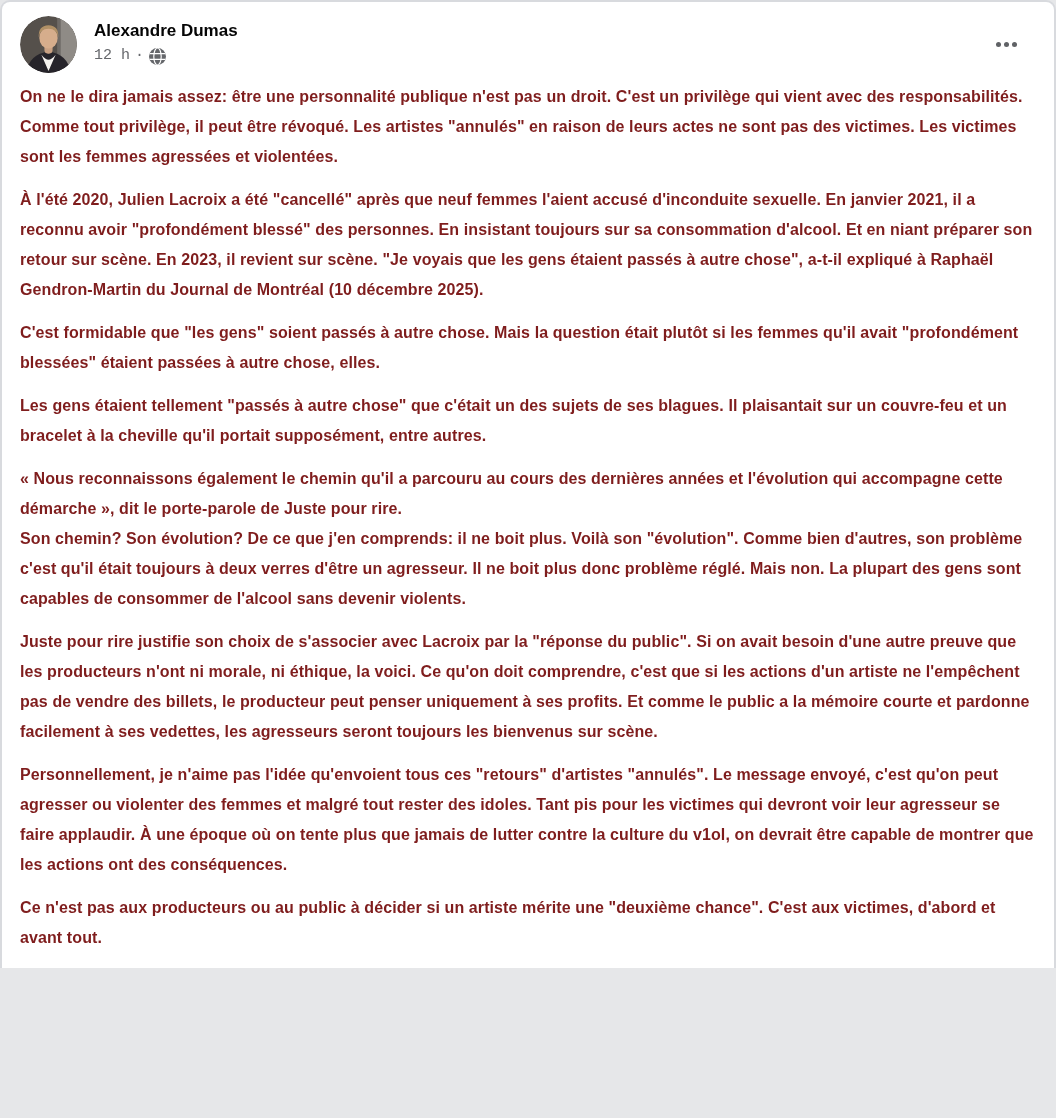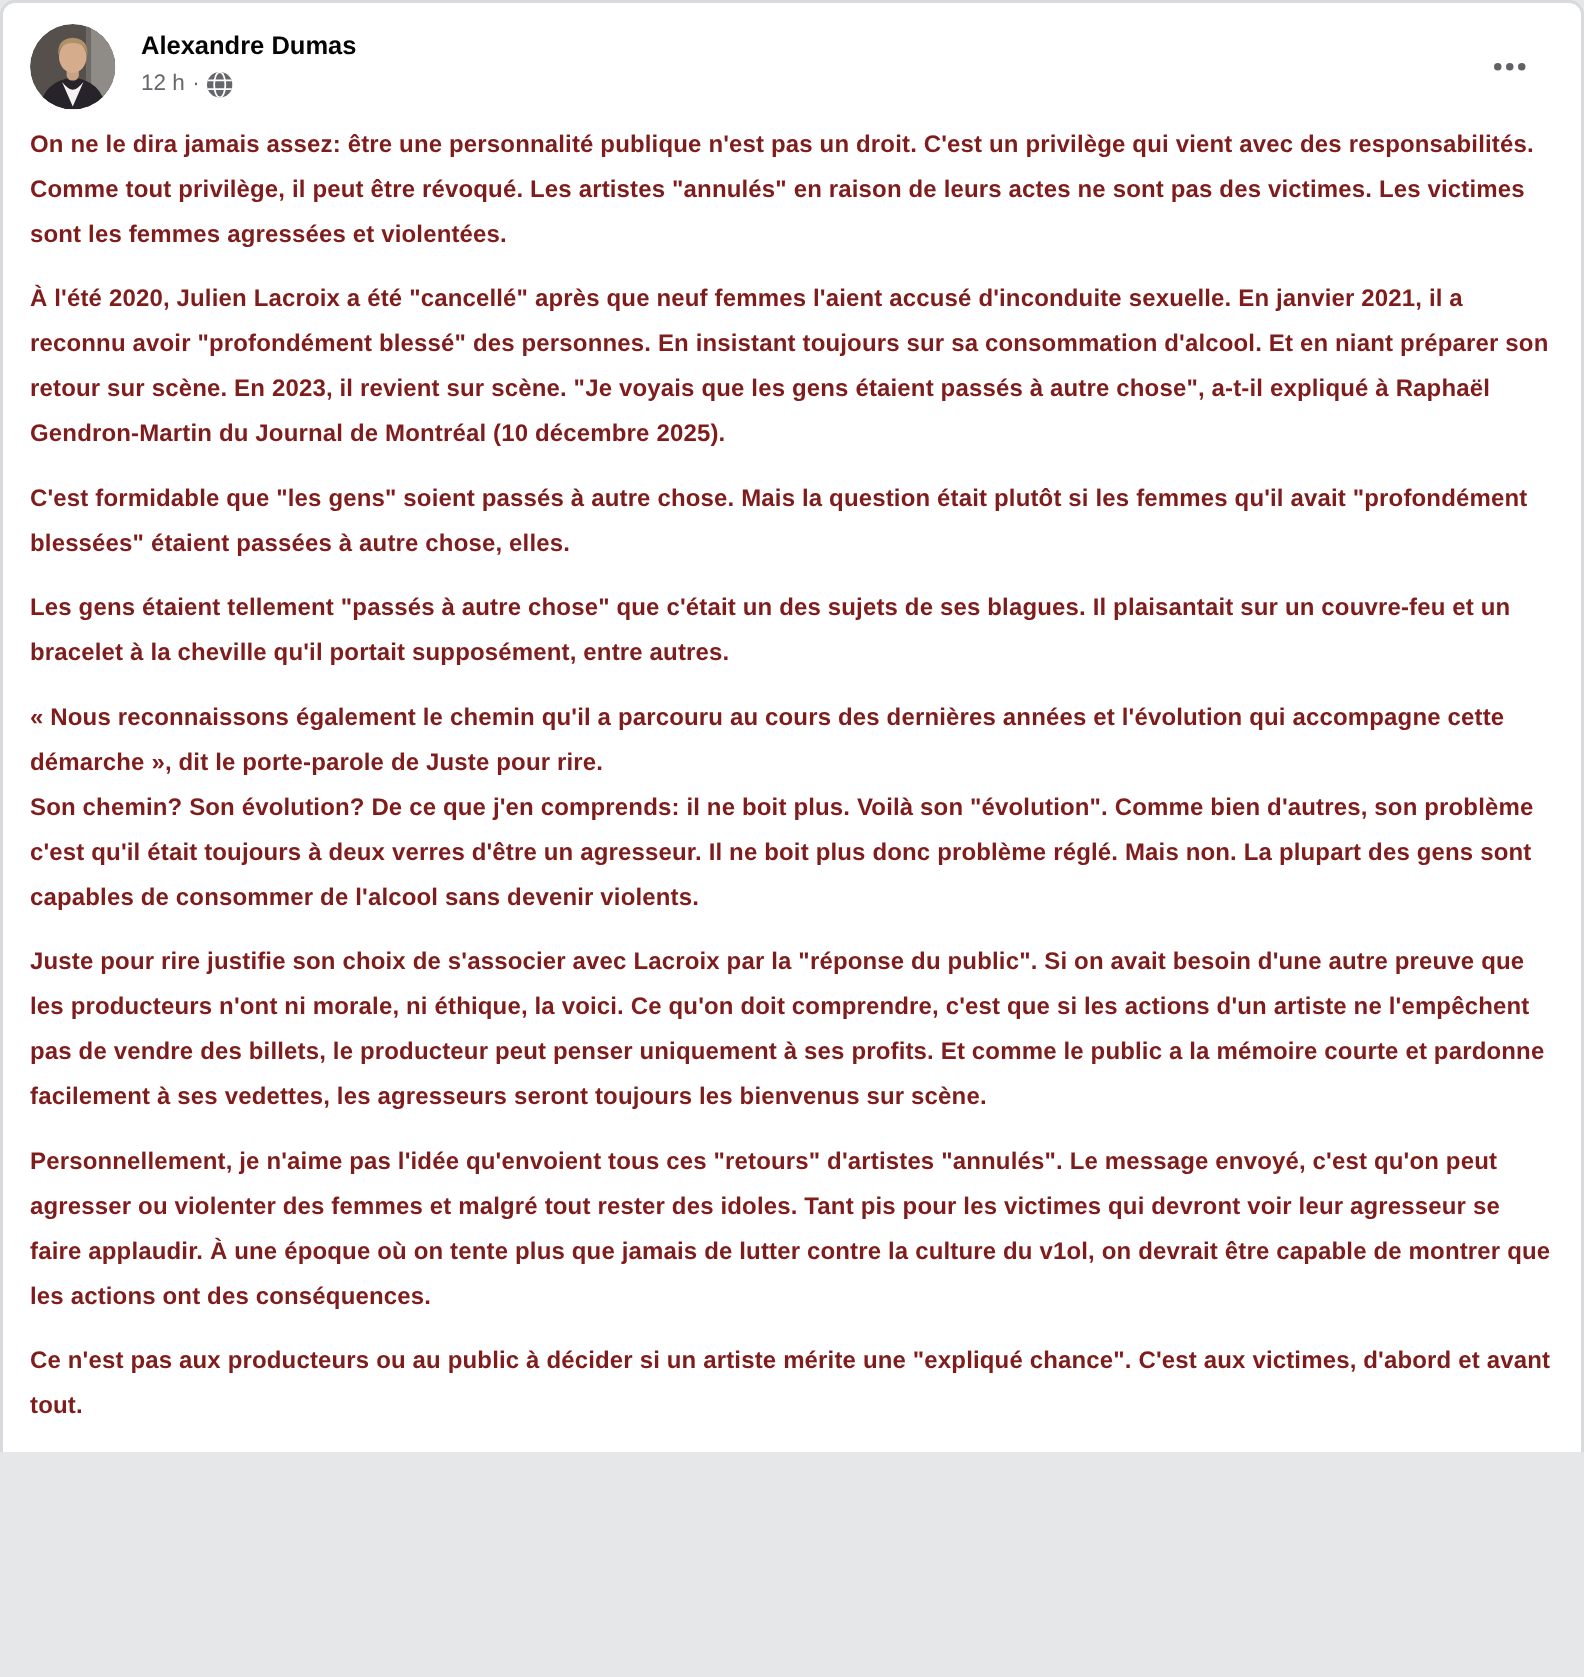--- a/index.html
+++ b/index.html
@@ -50,20 +50,21 @@
     cursor: pointer;
   }
   .post-meta {
     display: flex;
     align-items: center;
     gap: 5px;
     margin-top: 5px;
     font-size: 15px;
     color: #65676b;
     line-height: 19px;
+    font-family: Liberation Mono, monospace;
   }
   .meta-sep { color: #65676b; }
   .globe-icon { display: inline-flex; margin-top: 1px; }
   .more-button {
     position: absolute;
     right: 30px;
     top: 24px;
     width: 36px;
     height: 36px;
     border: none;
@@ -151,17 +152,17 @@
 
     <div class="post-content">
         <p class="post-paragraph">On ne le dira jamais assez: être une personnalité publique n'est pas un droit. C'est un privilège qui vient avec des responsabilités. Comme tout privilège, il peut être révoqué. Les artistes "annulés" en raison de leurs actes ne sont pas des victimes. Les victimes sont les femmes agressées et violentées.</p>
         <p class="post-paragraph">À l'été 2020, Julien Lacroix a été "cancellé" après que neuf femmes l'aient accusé d'inconduite sexuelle. En janvier 2021, il a reconnu avoir "profondément blessé" des personnes. En insistant toujours sur sa consommation d'alcool. Et en niant préparer son retour sur scène. En 2023, il revient sur scène. "Je voyais que les gens étaient passés à autre chose", a-t-il expliqué à Raphaël Gendron-Martin du Journal de Montréal (10 décembre 2025).</p>
         <p class="post-paragraph">C'est formidable que "les gens" soient passés à autre chose. Mais la question était plutôt si les femmes qu'il avait "profondément blessées" étaient passées à autre chose, elles.</p>
         <p class="post-paragraph">Les gens étaient tellement "passés à autre chose" que c'était un des sujets de ses blagues. Il plaisantait sur un couvre-feu et un bracelet à la cheville qu'il portait supposément, entre autres.</p>
         <p class="post-paragraph">« Nous reconnaissons également le chemin qu'il a parcouru au cours des dernières années et l'évolution qui accompagne cette démarche », dit le porte-parole de Juste pour rire.
 Son chemin? Son évolution? De ce que j'en comprends: il ne boit plus. Voilà son "évolution". Comme bien d'autres, son problème c'est qu'il était toujours à deux verres d'être un agresseur. Il ne boit plus donc problème réglé. Mais non. La plupart des gens sont capables de consommer de l'alcool sans devenir violents.</p>
         <p class="post-paragraph">Juste pour rire justifie son choix de s'associer avec Lacroix par la "réponse du public". Si on avait besoin d'une autre preuve que les producteurs n'ont ni morale, ni éthique, la voici. Ce qu'on doit comprendre, c'est que si les actions d'un artiste ne l'empêchent pas de vendre des billets, le producteur peut penser uniquement à ses profits. Et comme le public a la mémoire courte et pardonne facilement à ses vedettes, les agresseurs seront toujours les bienvenus sur scène.</p>
         <p class="post-paragraph">Personnellement, je n'aime pas l'idée qu'envoient tous ces "retours" d'artistes "annulés". Le message envoyé, c'est qu'on peut agresser ou violenter des femmes et malgré tout rester des idoles. Tant pis pour les victimes qui devront voir leur agresseur se faire applaudir. À une époque où on tente plus que jamais de lutter contre la culture du v1ol, on devrait être capable de montrer que les actions ont des conséquences.</p>
-        <p class="post-paragraph">Ce n'est pas aux producteurs ou au public à décider si un artiste mérite une "expliqué chance". C'est aux victimes, d'abord et avant tout.</p>
+        <p class="post-paragraph">Ce n'est pas aux producteurs ou au public à décider si un artiste mérite une "deuxième chance". C'est aux victimes, d'abord et avant tout.</p>
       </div>
 
   </div>
 </div>
 
 </body></html>

